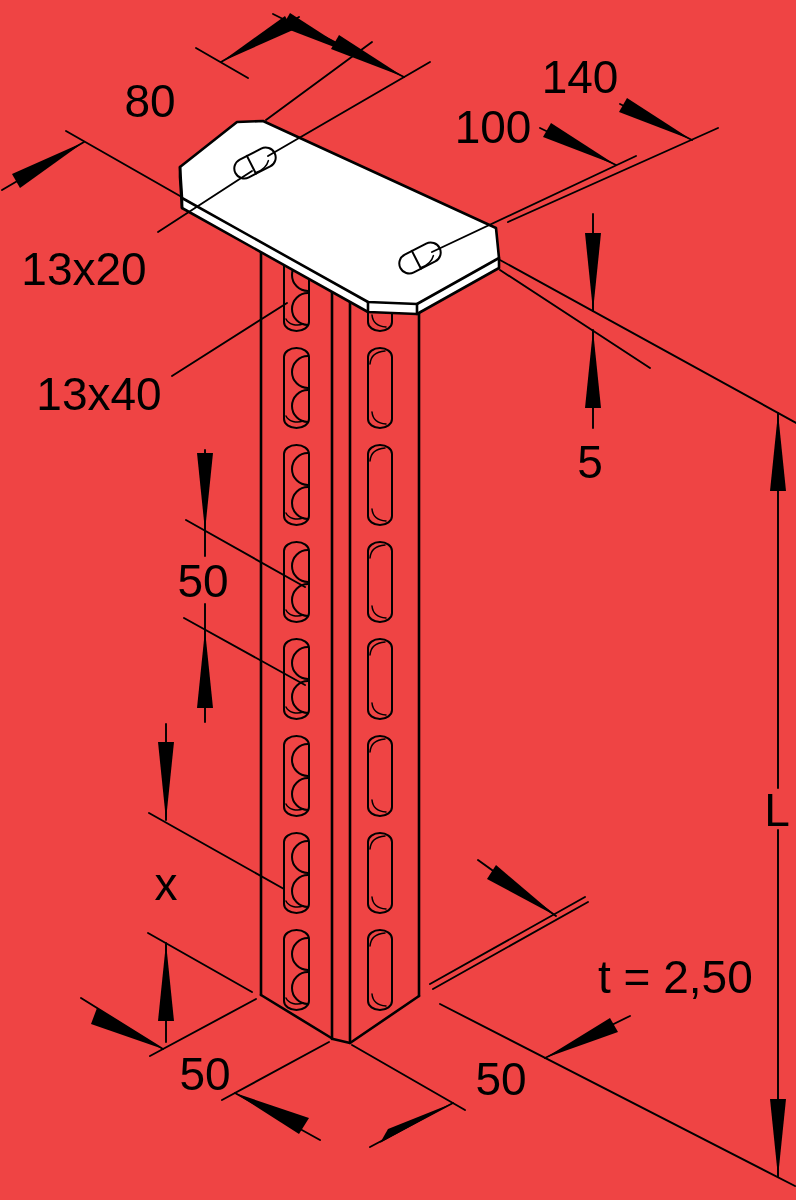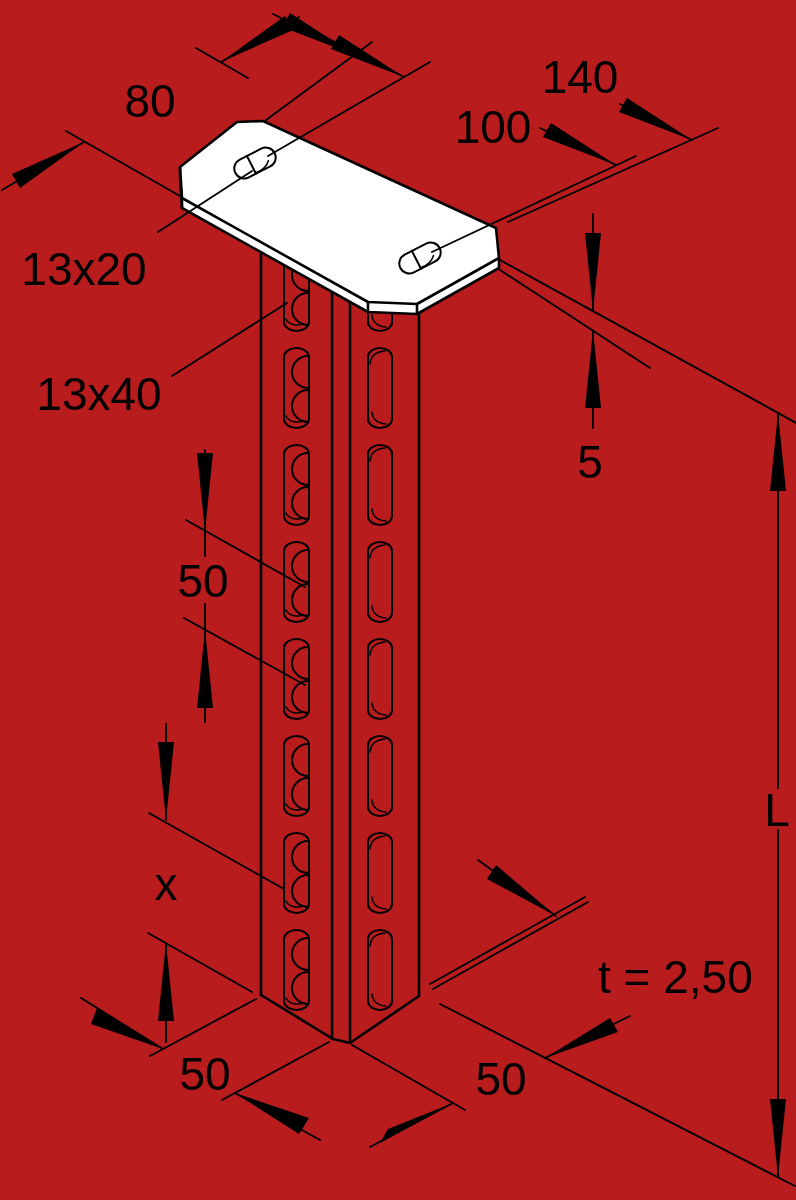--- a/index.html
+++ b/index.html
@@ -1,16 +1,16 @@
 <!DOCTYPE html>
 <html><head>
 <meta charset="utf-8">
 <style>
   html,body{margin:0;padding:0;background:#ffffff;}
-  .stage{width:796px;height:1200px;position:relative;background:#b91c1c;overflow:hidden;}
+  .stage{width:796px;height:1200px;position:relative;background:#ef4444;overflow:hidden;}
   svg{display:block;}
   .outline{stroke:#000;stroke-width:2.6;fill:none;stroke-linejoin:round;stroke-linecap:round;}
   .thin{stroke:#000;stroke-width:2;fill:none;stroke-linecap:round;}
   .dim{stroke:#000;stroke-width:1.9;fill:none;stroke-linecap:round;}
   .arrow{fill:#000;stroke:none;}
   .plate-fill{fill:#ffffff;stroke:none;}
   text{font-family:"Liberation Sans","DejaVu Sans",sans-serif;font-size:46px;fill:#000;}
 </style>
 </head>
 <body>

